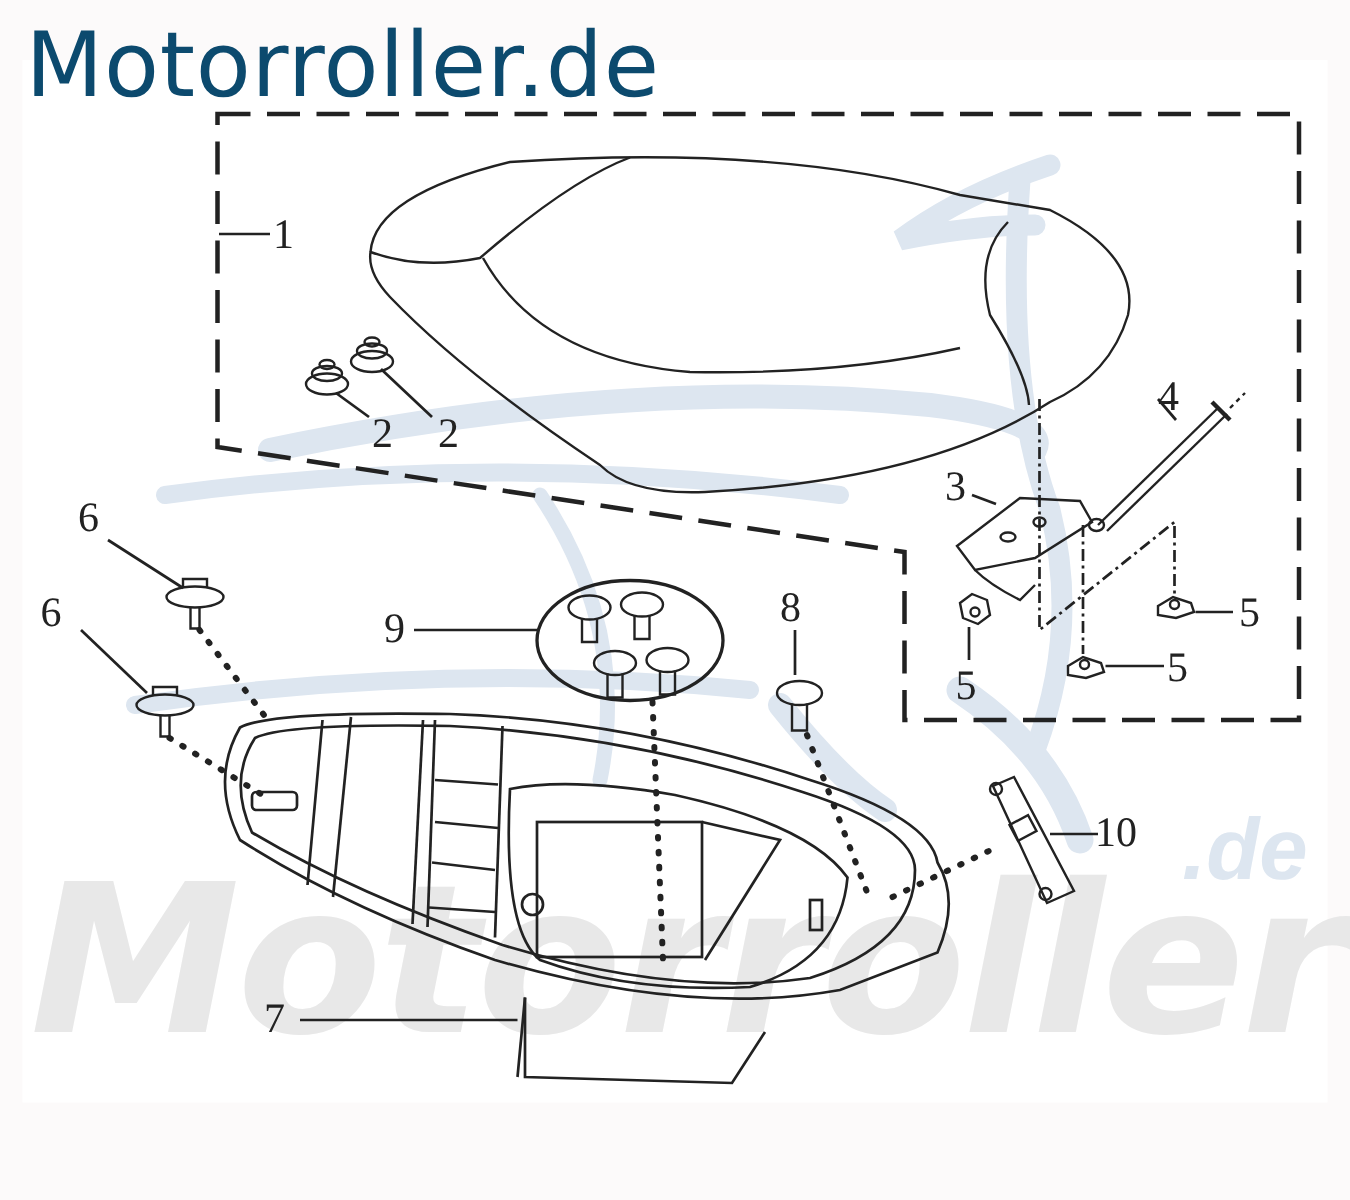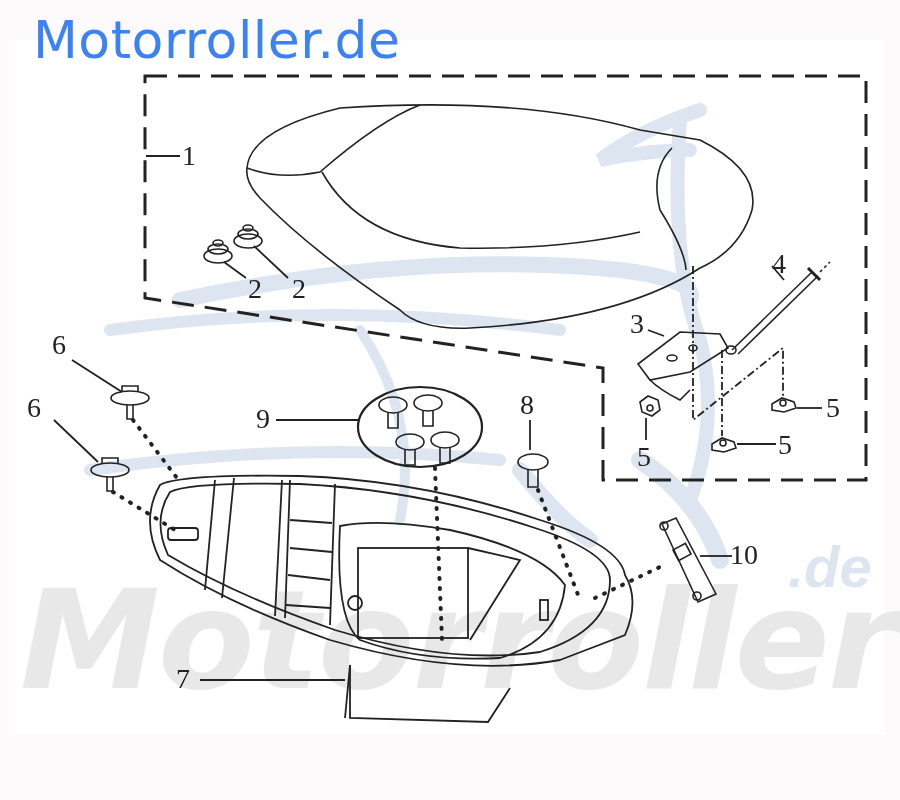--- a/index.html
+++ b/index.html
@@ -1,18 +1,18 @@
 <!DOCTYPE html>
 <html><head>
 <meta charset="utf-8">
 <style>
   html, body { margin:0; padding:0; }
   body { width:900px; height:800px; background:#fcfafa; position:relative; overflow:hidden; font-family:"Liberation Sans", sans-serif; }
   .sheet { position:absolute; left:15px; top:40px; width:870px; height:695px; background:#ffffff; }
-  .site-title { position:absolute; left:33px; top:14px; font-family:"DejaVu Sans", sans-serif; font-size:52px; color:#3b82f6; letter-spacing:0.5px; line-height:1; }
+  .site-title { position:absolute; left:17px; top:14px; font-family:"DejaVu Sans", sans-serif; font-size:60px; color:#0c4a6e; letter-spacing:0.5px; line-height:1; }
   .big-wm { position:absolute; left:20px; top:572px; font-family:"DejaVu Sans", sans-serif; font-weight:bold; font-style:italic; font-size:138px; color:#e8e8e8; letter-spacing:-2px; line-height:1; transform:scaleX(1.02); transform-origin:left; }
   .big-wm-de { position:absolute; left:788px; top:538px; font-family:Liberation Sans, sans-serif; font-weight:bold; font-style:italic; font-size:58px; color:#dde6f0; line-height:1; }
   svg.diagram { position:absolute; left:0; top:0; width:900px; height:800px; }
   .callout { font-family:"Liberation Serif", serif; font-size:28px; fill:#222; }
 </style>
 </head>
 <body>
 
 <div class="sheet"></div>
 <div class="site-title">Motorroller.de</div>

